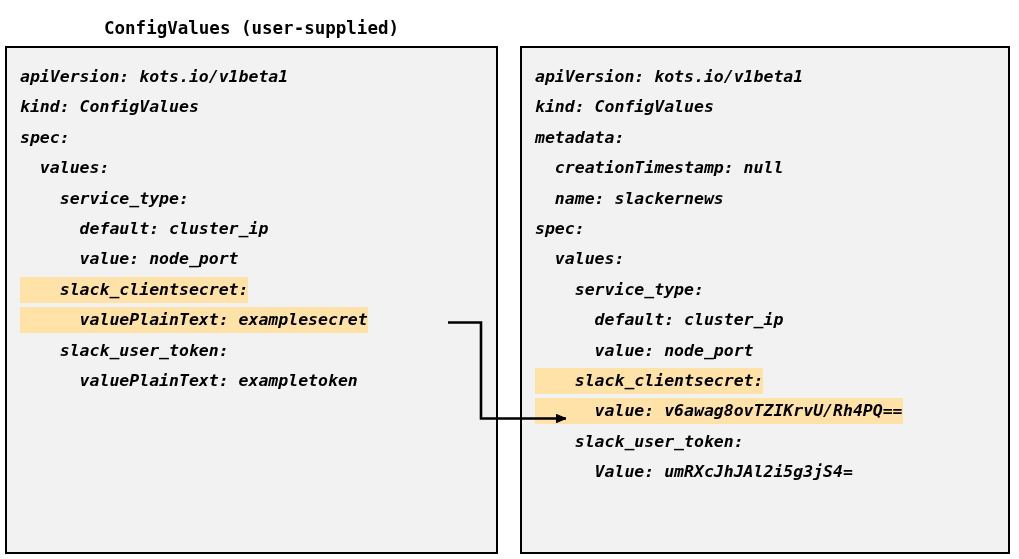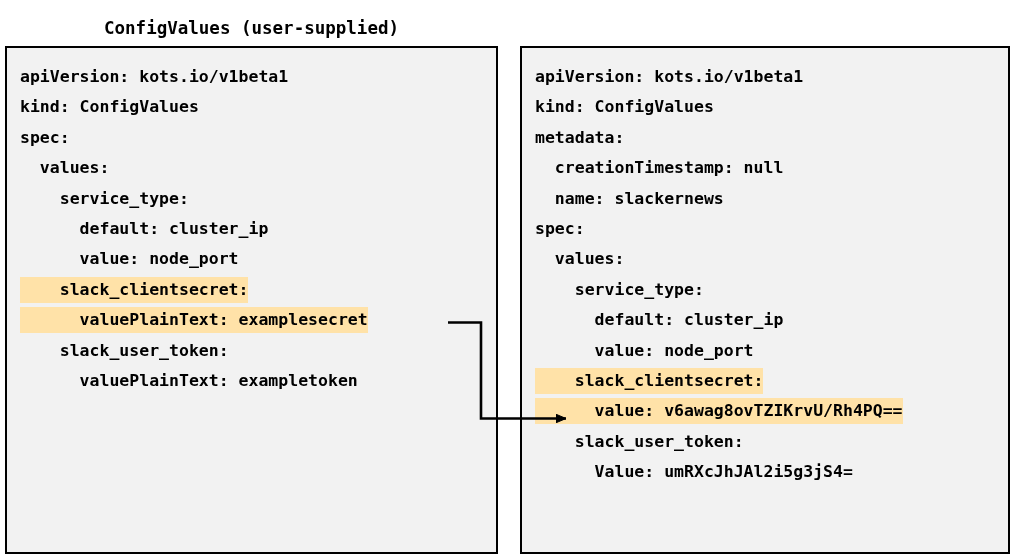--- a/index.html
+++ b/index.html
@@ -65,20 +65,21 @@
   .yaml-line {
     height: 30.4px;
     display: block;
     white-space: pre;
   }
 
   .yaml-line > span.txt {
     display: inline;
     white-space: pre;
     padding: 3px 0 4px 0;
+    font-style: italic;
   }
 
   .hl > span.txt {
     background: #ffe2a8;
     box-shadow: 0 0 0 0 #ffe2a8;
     margin-top: 48px;
   }
 
   
   #connector {

